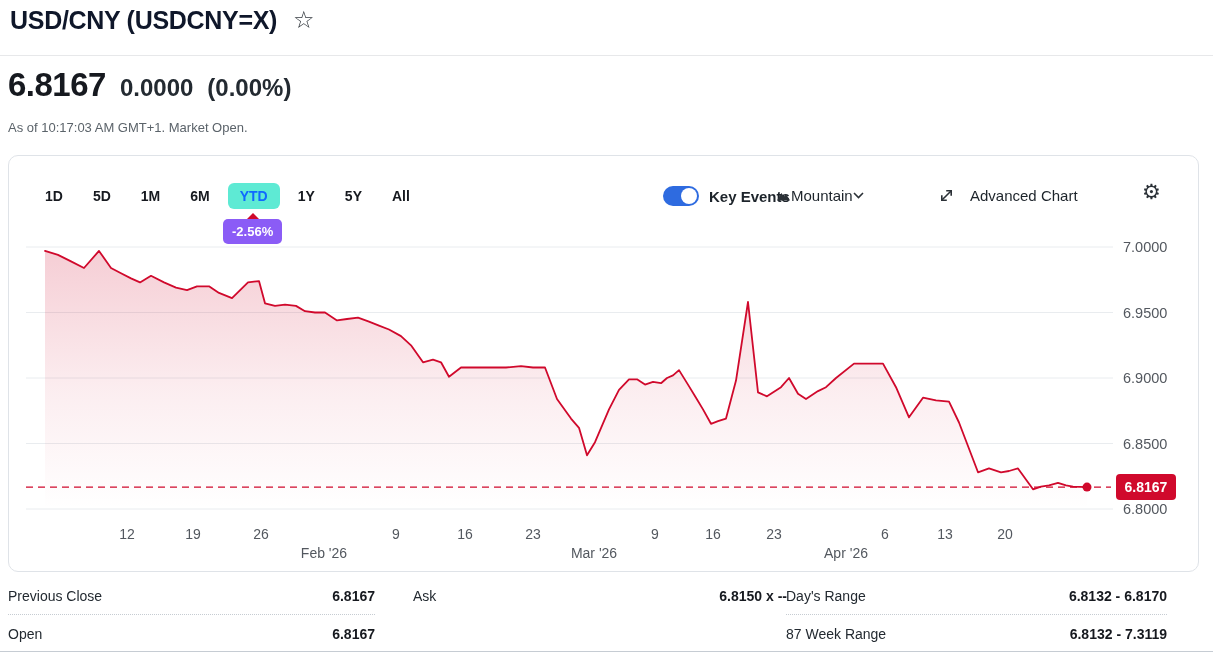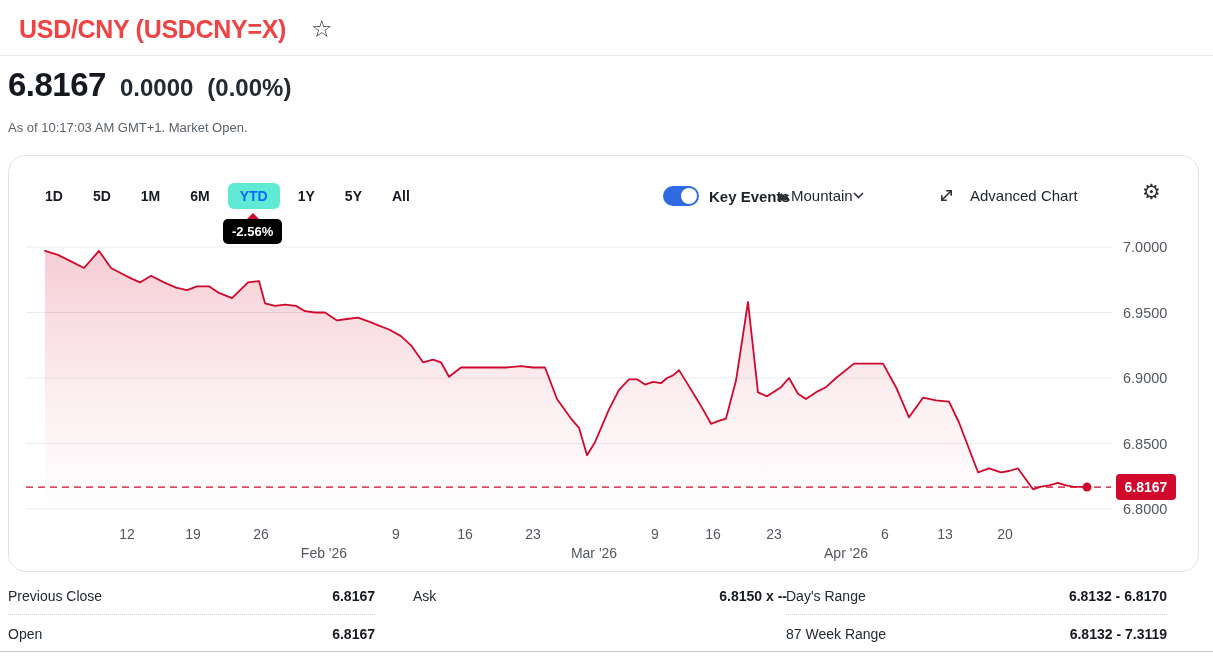--- a/index.html
+++ b/index.html
@@ -1,38 +1,38 @@
 <!DOCTYPE html>
 <html><head>
 <meta charset="utf-8">
 <style>
   html,body{margin:0;padding:0;background:#fff;}
   body{width:1213px;height:656px;overflow:hidden;position:relative;
        font-family:"Liberation Sans","DejaVu Sans",sans-serif;color:#16191f;}
 
   
   .symbol-header{position:absolute;left:10px;top:6px;display:flex;align-items:center;gap:16px;}
-  .page-title{margin:9px;font-size:25px;font-weight:700;letter-spacing:-0.3px;color:#ef4444;}
+  .page-title{margin:0;font-size:25px;font-weight:700;letter-spacing:-0.3px;color:#0f172a;}
   .star{font-size:24px;color:#33393f;cursor:pointer;line-height:1;position:relative;top:-1px;}
   .header-divider{position:absolute;left:0;top:55px;width:1213px;height:1px;background:#e7e8ea;}
 
   .price-row{position:absolute;left:8px;top:66px;display:flex;align-items:baseline;gap:14px;}
   .price-big{font-size:33px;font-weight:700;letter-spacing:-0.5px;}
   .price-chg{font-size:24px;font-weight:700;color:#232a31;}
   .asof{position:absolute;left:8px;top:120px;font-size:13px;color:#5b636a;}
 
   
   .chart-card{position:absolute;left:8px;top:155px;width:1189px;height:415px;
-              border:1px solid #dfe3e8;border-radius:18px;background:#fff;}
+              border:1px solid #dfe3e8;border-radius:10px;background:#fff;}
   .tabs{position:absolute;left:24px;top:27px;display:flex;gap:6px;align-items:center;}
   .tab{border:0;background:none;font-family:inherit;font-size:14px;font-weight:700;color:#16191f;
        padding:6px 12px;border-radius:6px;cursor:pointer;line-height:1;}
   .tab.active{color:#0f69ff;background:#5eead4;}
 
-  .ytd-badge{position:absolute;left:214px;top:63px;background:#000000;color:#fff;
+  .ytd-badge{position:absolute;left:214px;top:63px;background:#8b5cf6;color:#fff;
              font-size:13px;font-weight:700;padding:5px 9px;border-radius:5px;}
   .ytd-badge:before{content:"";position:absolute;top:-6px;left:50%;margin-left:-6px;
              border-left:6px solid transparent;border-right:6px solid transparent;
              border-bottom:6px solid #d0092c;}
 
   .ctrl{position:absolute;display:flex;align-items:center;}
   .toggle-group{left:609px;top:30px;gap:10px;padding-left:45px;}
   .toggle{width:36px;height:20px;border-radius:10px;background:#2e6be0;position:relative;cursor:pointer;}
   .knob{position:absolute;right:2px;top:2px;width:16px;height:16px;border-radius:50%;background:#fff;}
   .ctrl-label{font-size:15px;color:#1d242b;}

